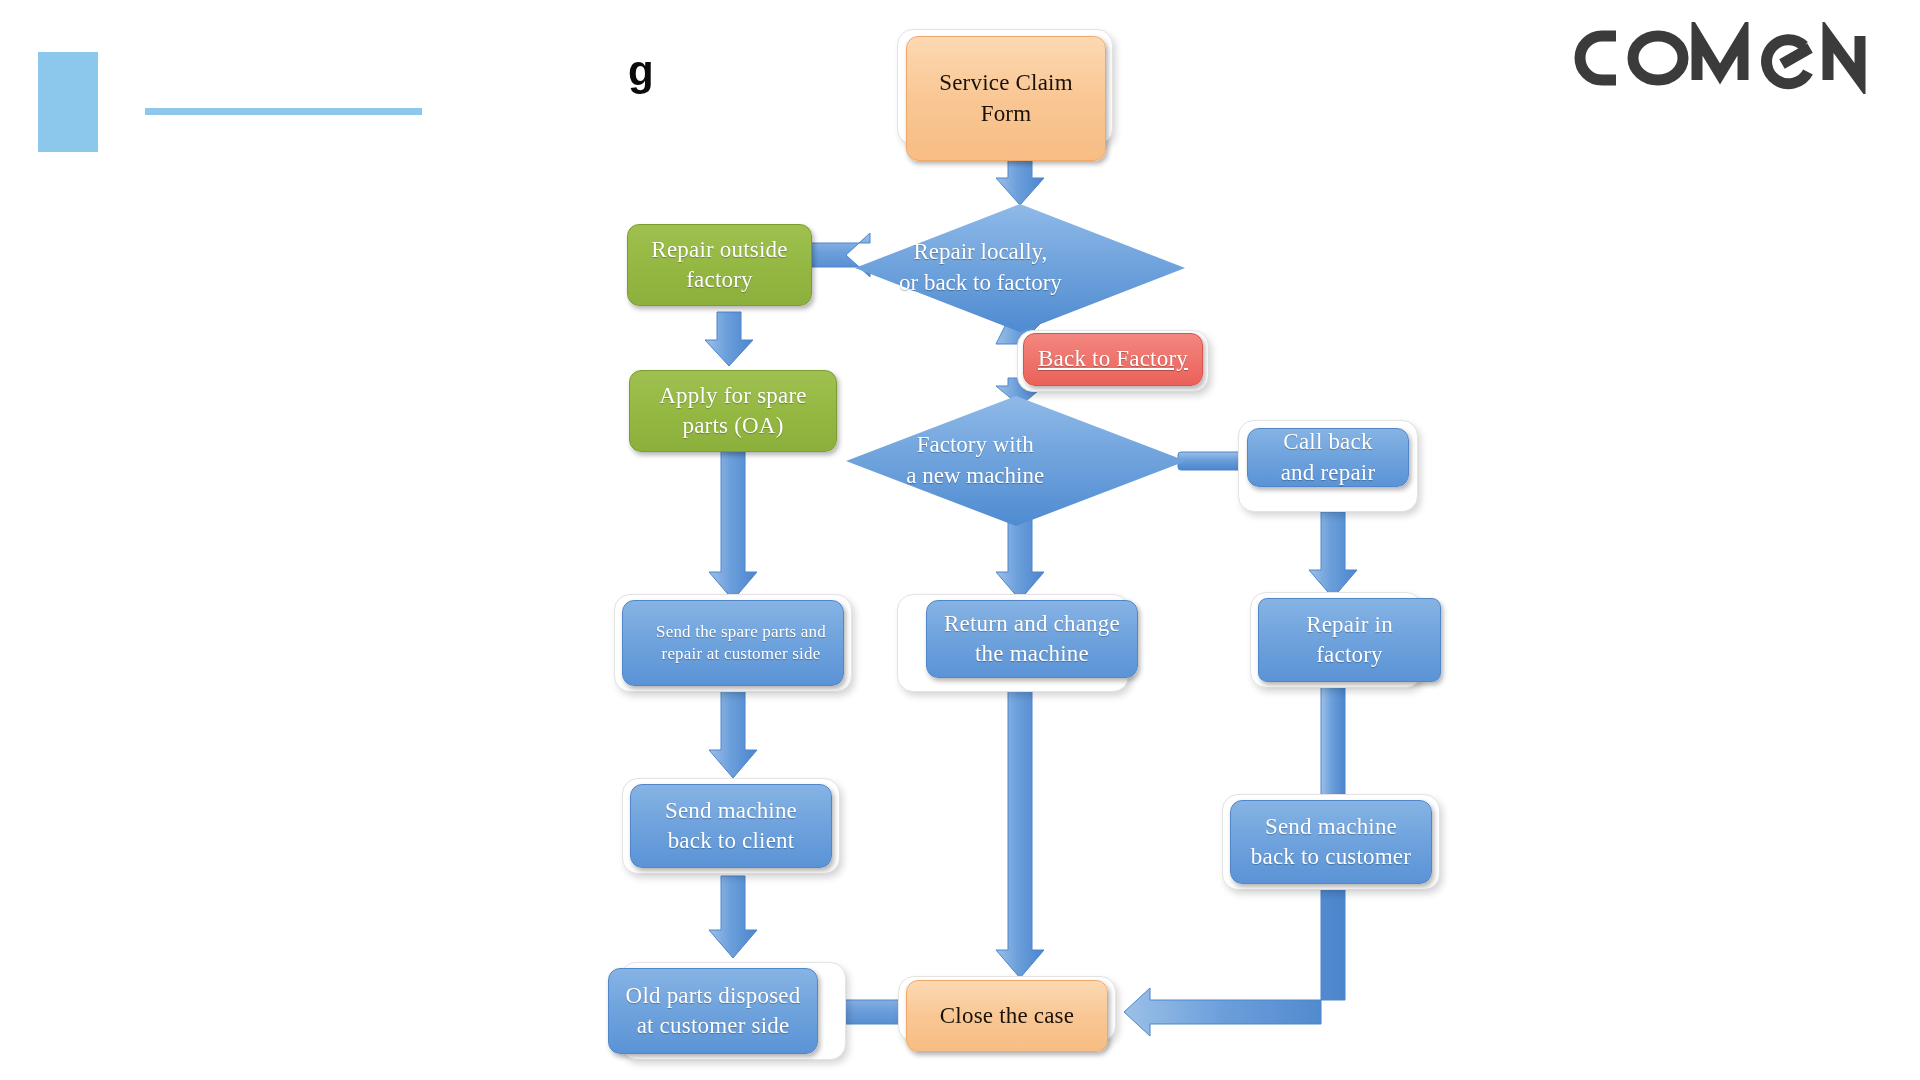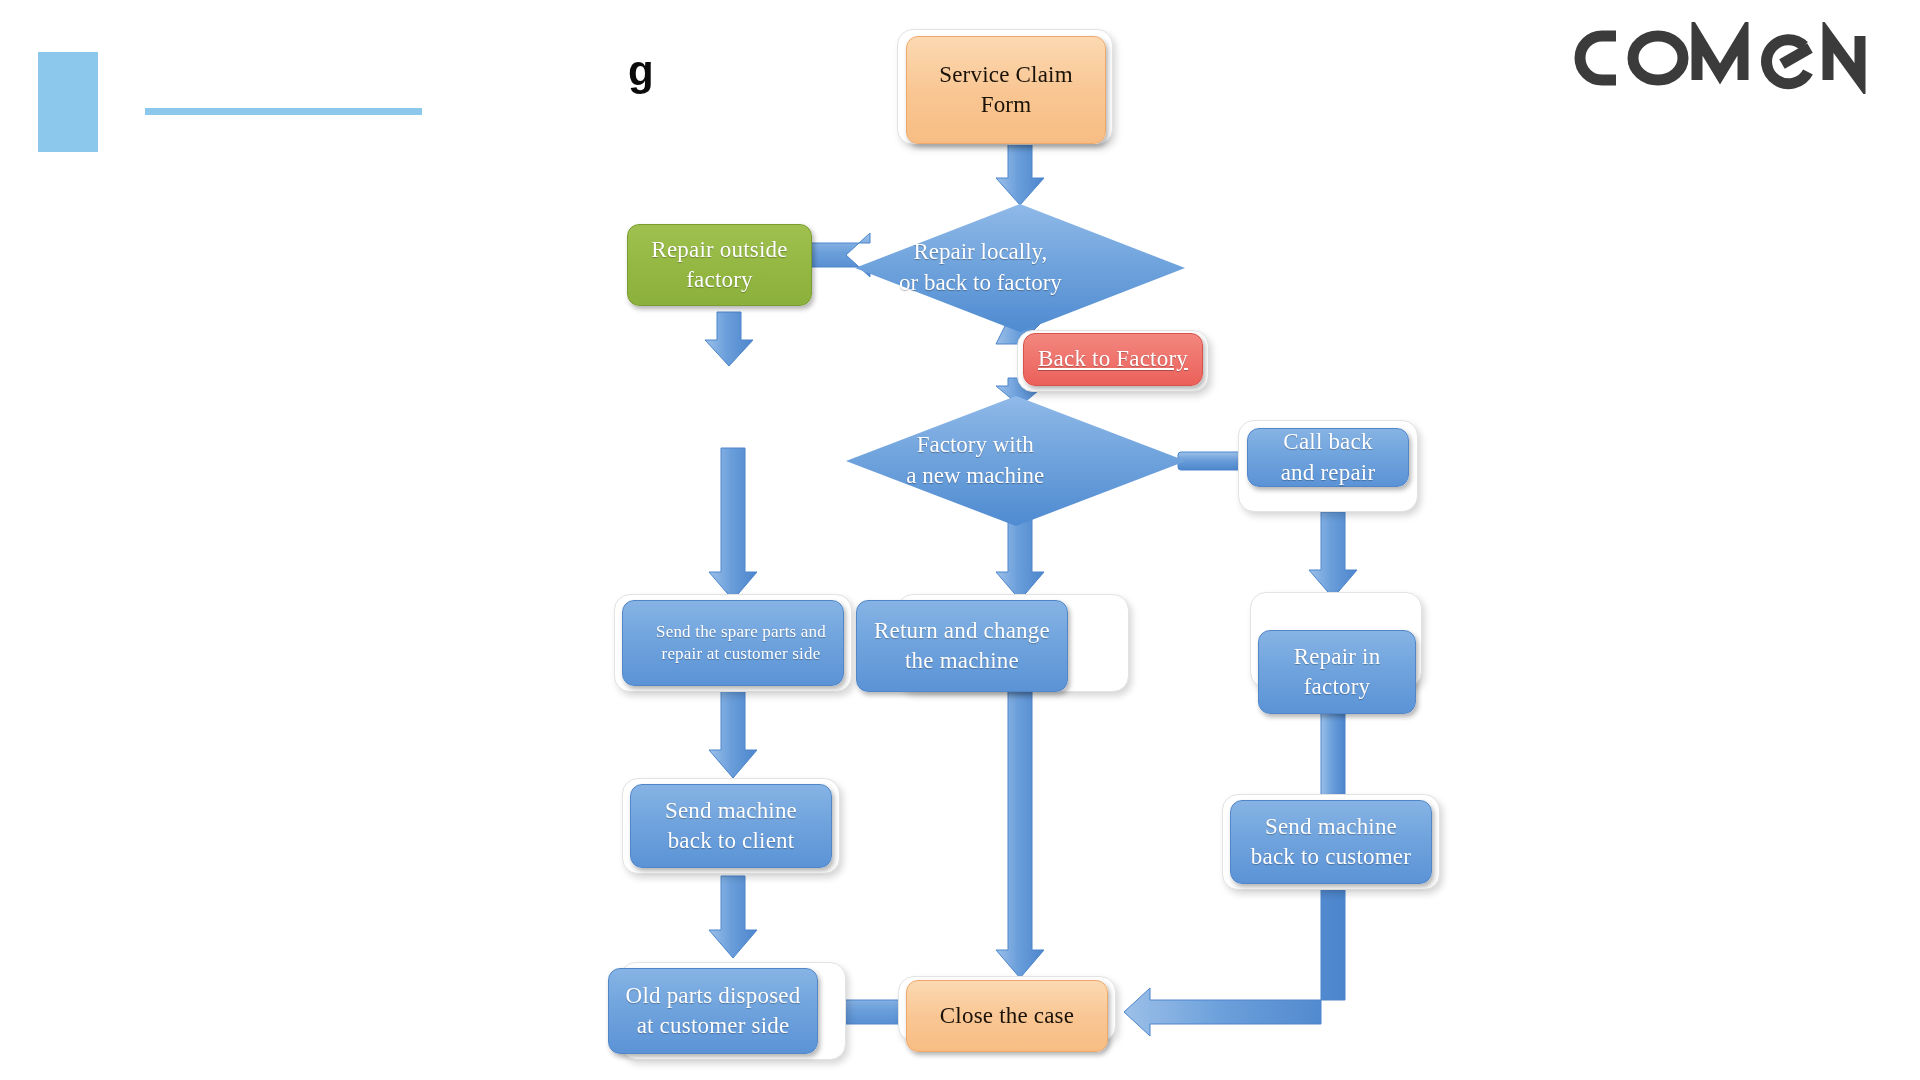--- a/index.html
+++ b/index.html
@@ -235,21 +235,21 @@
     <g>
       <path d="M1008 690 L1032 690 L1032 950 L1044 950 L1020 978 L996 950 L1008 950 Z" fill="url(#barV)" stroke="#4c85cc" stroke-width="1"></path>
     </g>
 
     <g>
       <path d="M1321 882 L1345 882 L1345 1000 L1150 1000 L1150 988 L1124 1012 L1150 1036 L1150 1024 L1321 1024 Z" fill="url(#barV)" stroke="#4c85cc" stroke-width="1"></path>
     </g>
   </svg>
 
   <div class="glow" style="left:897px; top:29px; width:216px; height:116px;"></div>
-  <div class="node n-orange" style="left:906px; top:36px; width:200px; height:108px;">
+  <div class="node n-orange" style="left:906px; top:36px; width:200px; height:125px;">
     <span class="txt">
       <span>Service Claim</span><br>
       <span>Form</span>
     </span>
   </div>
 
   <div class="diamond" style="left:855px; top:204px; width:330px; height:128px;">
     <div class="dshape"></div>
     <div class="dlabel">
       <span>Repair locally,</span><br>
@@ -257,20 +257,26 @@
     </div>
   </div>
 
   <div class="node n-green" style="left:627px; top:224px; width:185px; height:82px;">
     <span class="txt">
       <span>Repair outside</span><br>
       <span>factory</span>
     </span>
   </div>
 
+  <div class="node n-green" style="left:629px; top:370px; width:208px; height:82px;">
+    <span class="txt">
+      <span>Apply for spare</span><br>
+      <span>parts (OA)</span>
+    </span>
+  </div>
 
   <div class="glow" style="left:1017px; top:330px; width:192px; height:62px;"></div>
   <div class="node n-red" style="left:1023px; top:333px; width:180px; height:53px;">
     <span class="txt">Back to Factory</span>
   </div>
 
   <div class="diamond" style="left:846px; top:396px; width:340px; height:130px;">
     <div class="dshape"></div>
     <div class="dlabel">
       <span>Factory with</span><br>
@@ -288,29 +294,29 @@
 
   <div class="glow" style="left:614px; top:594px; width:238px; height:98px;"></div>
   <div class="node n-blue" style="left:622px; top:600px; width:222px; height:86px; font-size:17px;padding-left:24px;">
     <span class="txt">
       <span>Send the spare parts and</span><br>
       <span>repair at customer side</span>
     </span>
   </div>
 
   <div class="glow" style="left:897px; top:594px; width:232px; height:98px;"></div>
-  <div class="node n-blue" style="left:856px; top:600px; width:212px; height:92px;">
+  <div class="node n-blue" style="left:926px; top:600px; width:212px; height:78px;">
     <span class="txt">
       <span>Return and change</span><br>
       <span>the machine</span>
     </span>
   </div>
 
   <div class="glow" style="left:1250px; top:592px; width:172px; height:96px;"></div>
-  <div class="node n-blue" style="left:1258px; top:630px; width:158px; height:84px;">
+  <div class="node n-blue" style="left:1258px; top:598px; width:183px; height:84px;border-radius:9px;">
     <span class="txt">
       <span>Repair in</span><br>
       <span>factory</span>
     </span>
   </div>
 
   <div class="glow" style="left:622px; top:778px; width:218px; height:96px;"></div>
   <div class="node n-blue" style="left:630px; top:784px; width:202px; height:84px;">
     <span class="txt">
       <span>Send machine</span><br>

